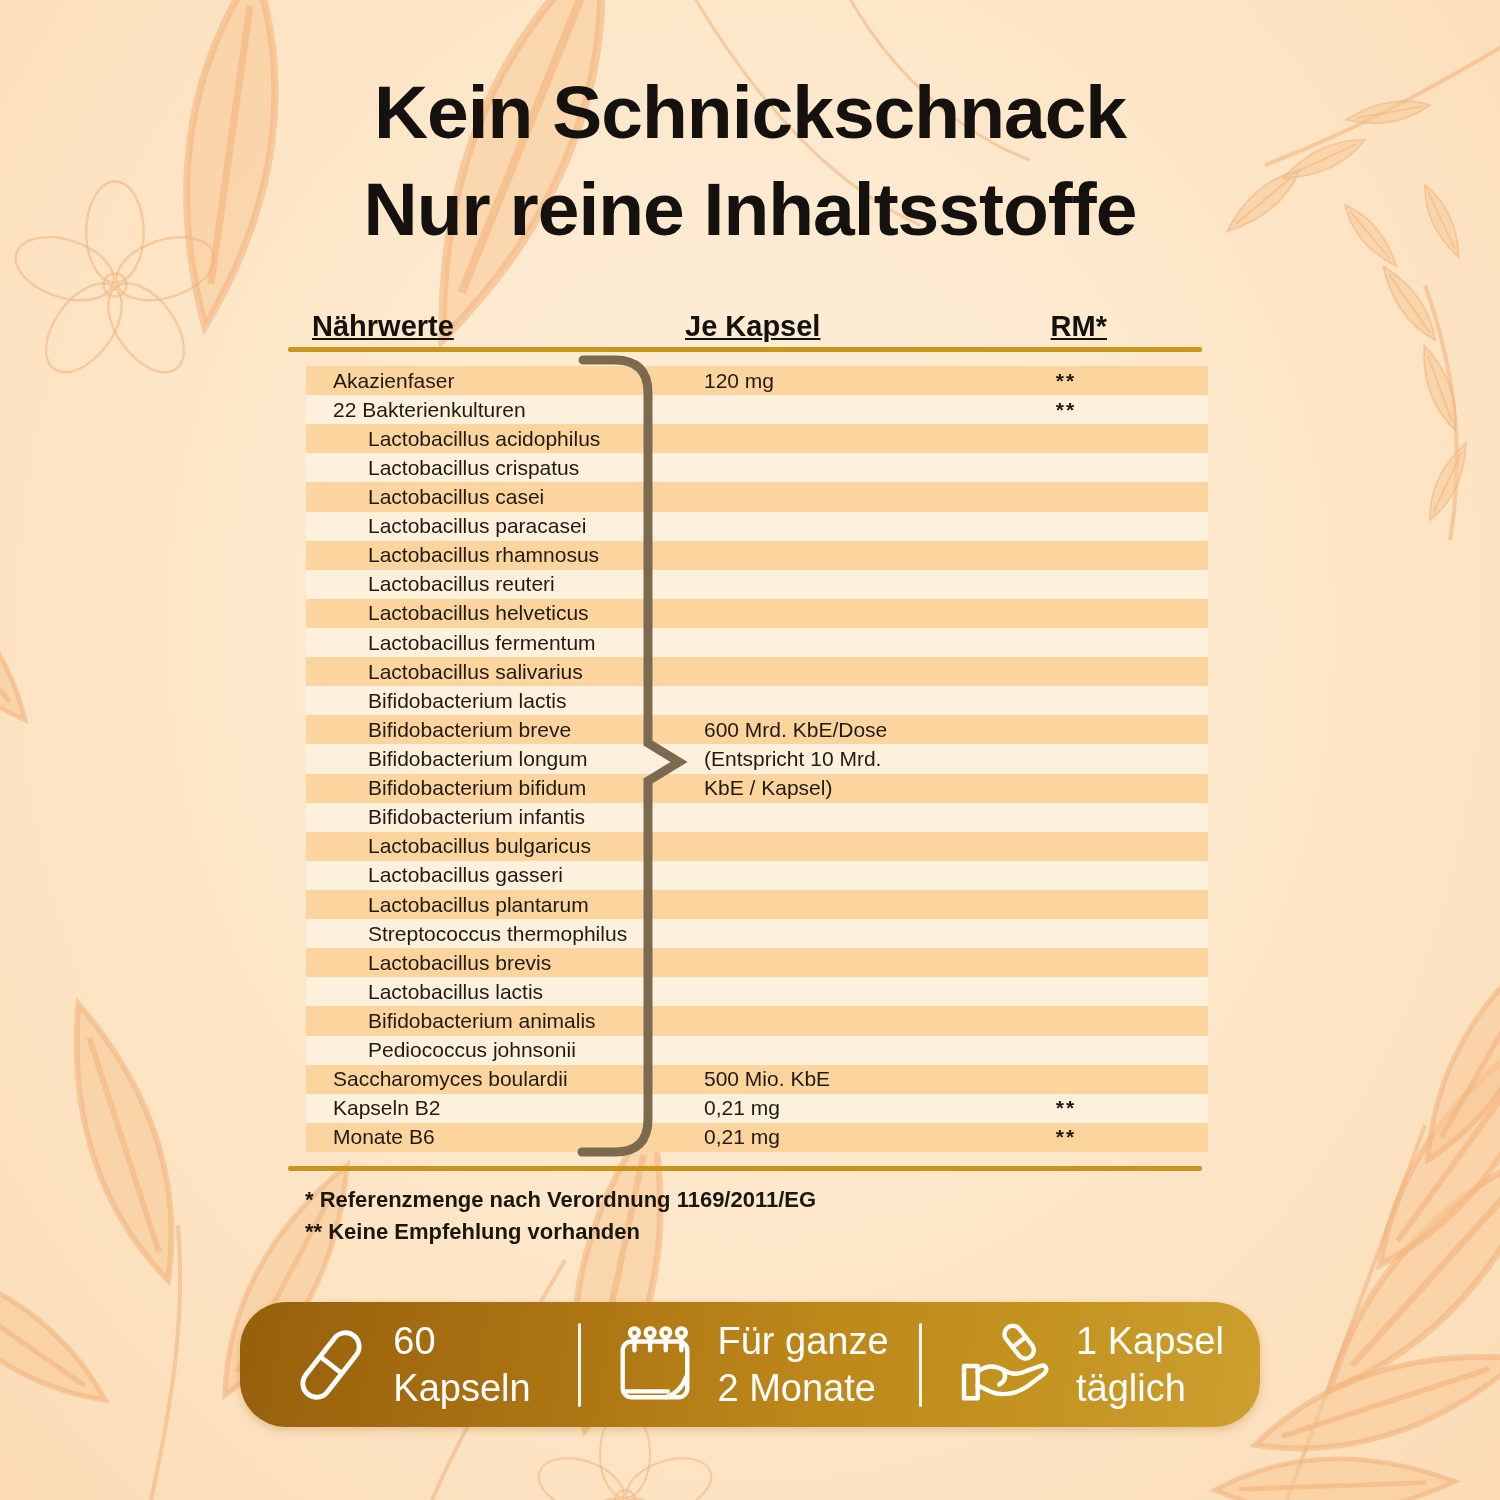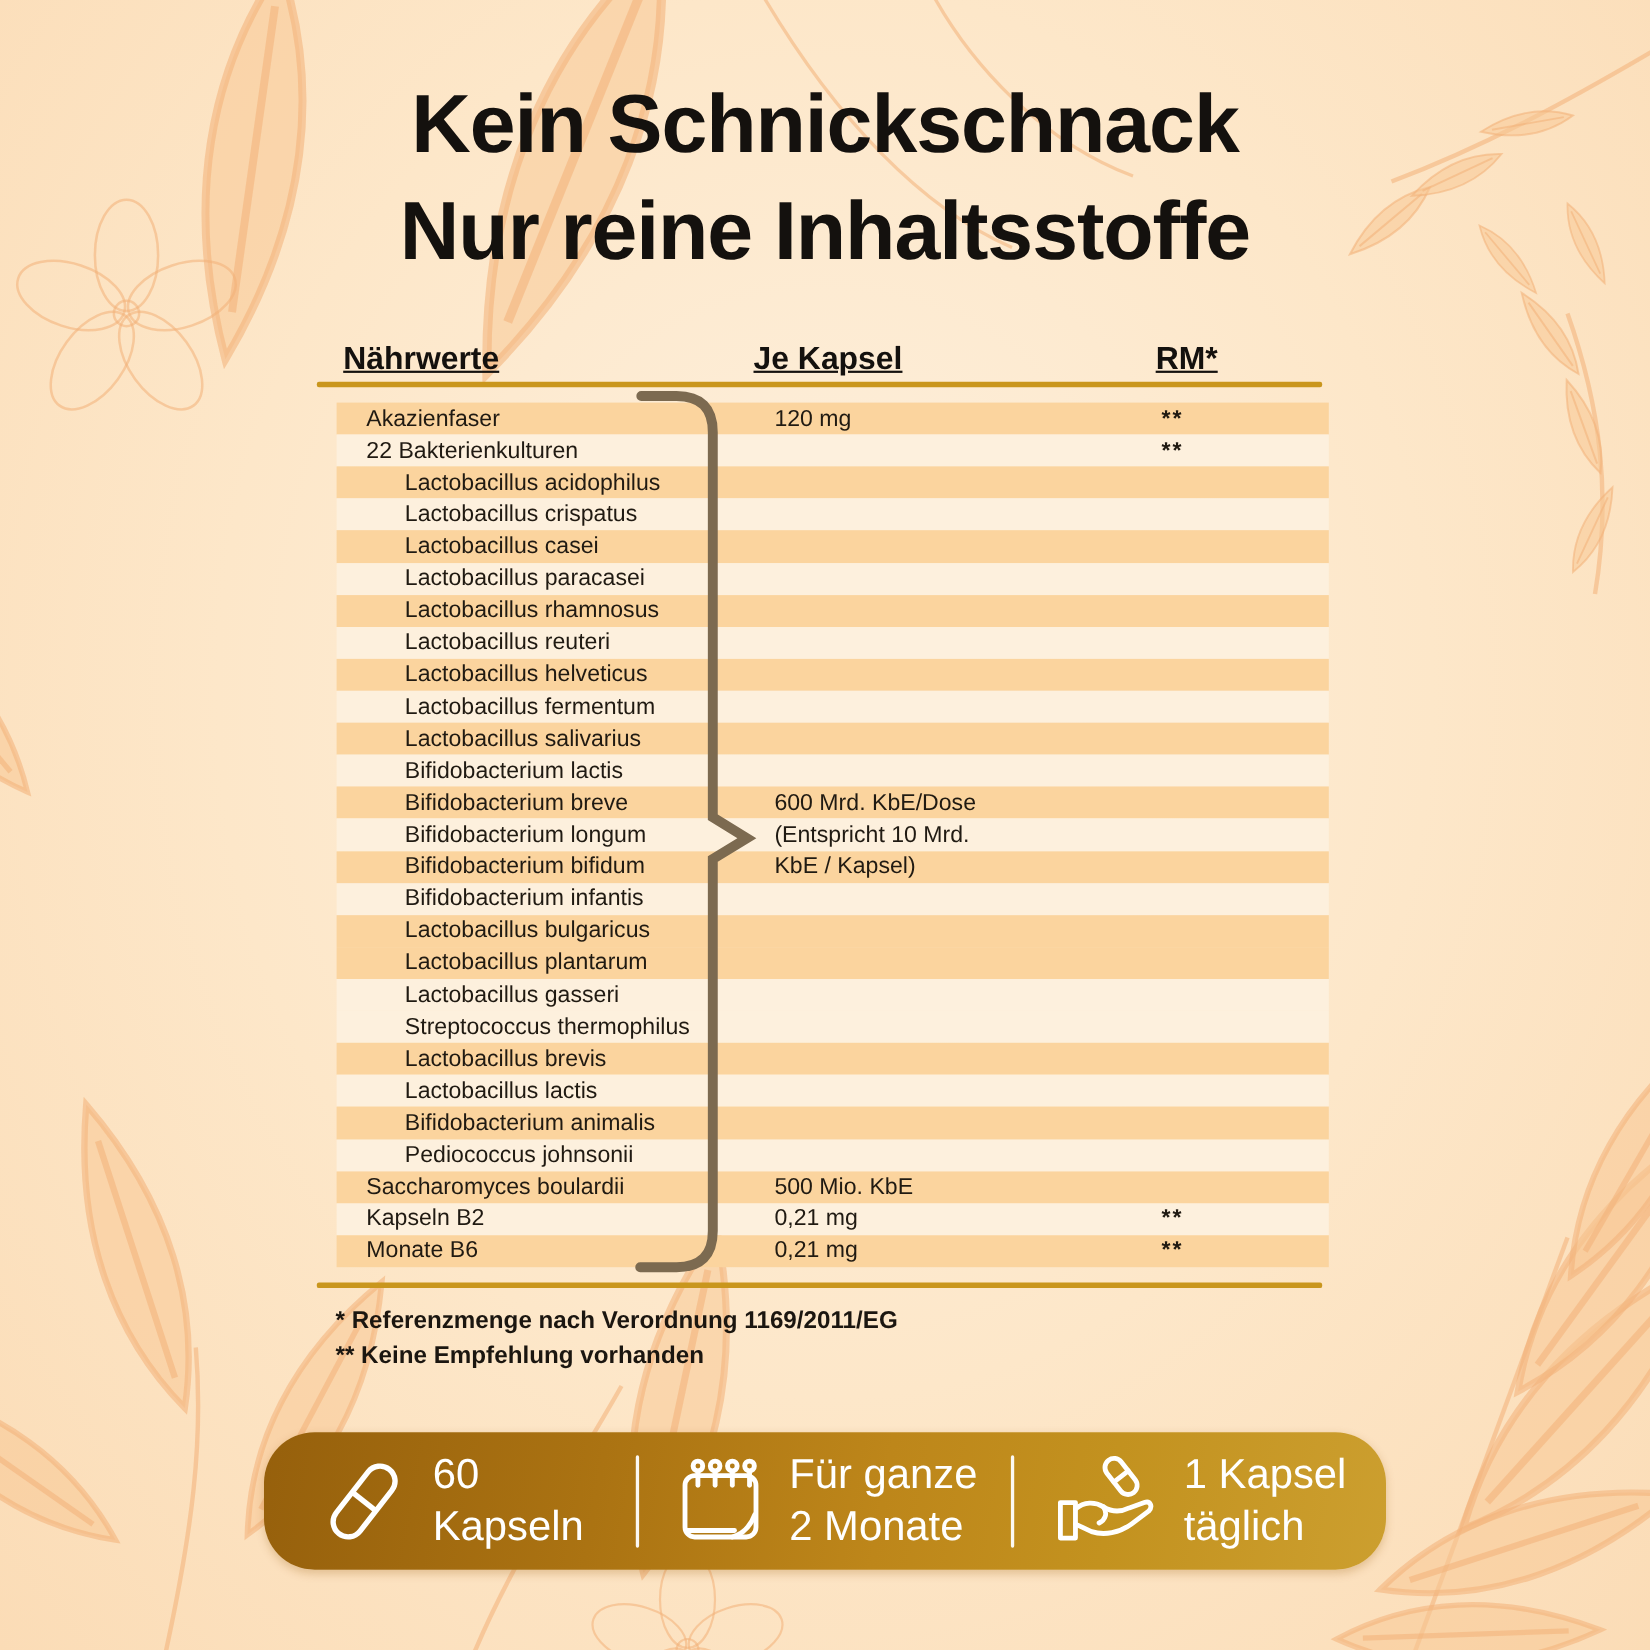--- a/index.html
+++ b/index.html
@@ -200,27 +200,27 @@
       <div class="row cream">
         <span class="cell name ind">Bifidobacterium infantis</span>
         <span class="cell val"></span>
         <span class="cell rm"></span>
       </div>
       <div class="row orange">
         <span class="cell name ind">Lactobacillus bulgaricus</span>
         <span class="cell val"></span>
         <span class="cell rm"></span>
       </div>
+      <div class="row cream">
+        <span class="cell name ind">Lactobacillus gasseri</span>
+        <span class="cell val"></span>
+        <span class="cell rm"></span>
+      </div>
       <div class="row orange">
         <span class="cell name ind">Lactobacillus plantarum</span>
-        <span class="cell val"></span>
-        <span class="cell rm"></span>
-      </div>
-      <div class="row cream">
-        <span class="cell name ind">Lactobacillus gasseri</span>
         <span class="cell val"></span>
         <span class="cell rm"></span>
       </div>
       <div class="row cream">
         <span class="cell name ind">Streptococcus thermophilus</span>
         <span class="cell val"></span>
         <span class="cell rm"></span>
       </div>
       <div class="row orange">
         <span class="cell name ind">Lactobacillus brevis</span>

